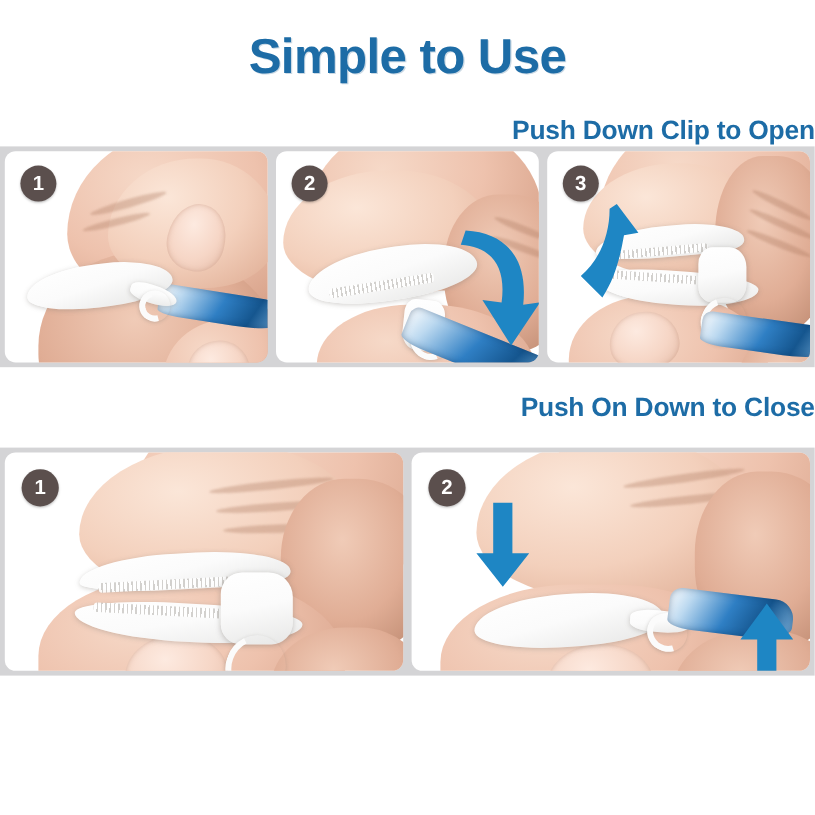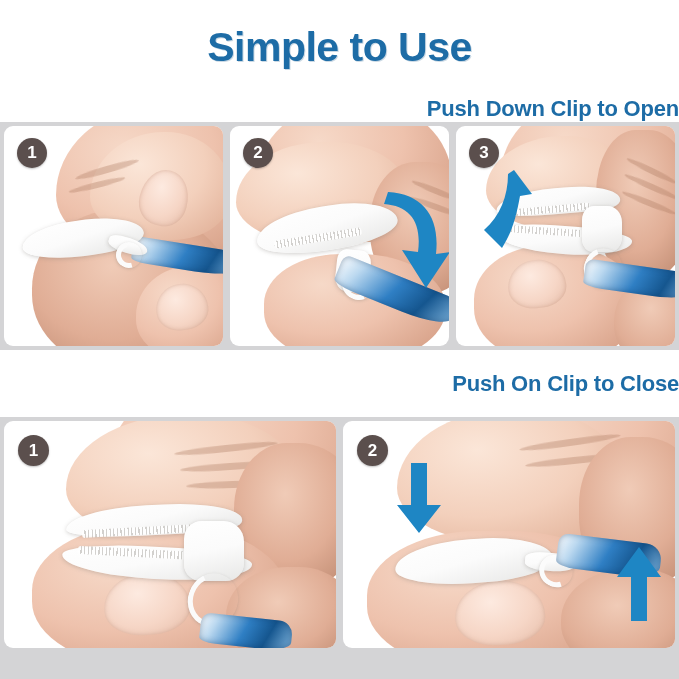--- a/index.html
+++ b/index.html
@@ -8,21 +8,21 @@
   body {
     width: 679px;
     height: 679px;
     background: #ffffff;
     font-family: "Liberation Sans", sans-serif;
     overflow: hidden;
   }
 
   .infographic {
     width: 679px;
-    height: 679px;
+    height: 563px;
     position: relative;
     background: #ffffff;
     display: flex;
     flex-direction: column;
   }
 
   
   .title-block {
     text-align: center;
     padding-top: 26px;
@@ -240,21 +240,21 @@
 
         <svg class="arrow-svg" style="left:22px; top:42px;" width="56" height="82" viewBox="0 0 56 82">
           <path d="M36 2 L54 26 L42 28 C38 50, 34 64, 24 80 L6 62 C22 48, 30 28, 30 6 Z" fill="#1E86C4"></path>
         </svg>
       </div>
       <div class="badge">3</div>
     </div>
 
   </div>
 
-  <div class="section-title subtitle-close">Push On Clip to Close</div>
+  <div class="section-title subtitle-close">Push On Down to Close</div>
 
   <div class="photo-row row-close">
 
     <div class="panel">
       <div class="scene">
         <div class="skin" style="left:104px; top:-46px; width:250px; height:170px; border-radius:44% 46% 42% 46% / 56% 54% 46% 44%;"></div>
         <div class="skin pale" style="left:62px; top:-6px; width:236px; height:128px; border-radius:50% 44% 40% 50% / 58% 56% 44% 42%;"></div>
         <div class="crease" style="left:170px; top:24px; width:104px; height:7px; transform:rotate(-6deg);"></div>
         <div class="crease" style="left:176px; top:42px; width:100px; height:7px; transform:rotate(-4deg);"></div>
         <div class="crease" style="left:182px; top:60px; width:94px; height:7px; transform:rotate(-2deg);"></div>

